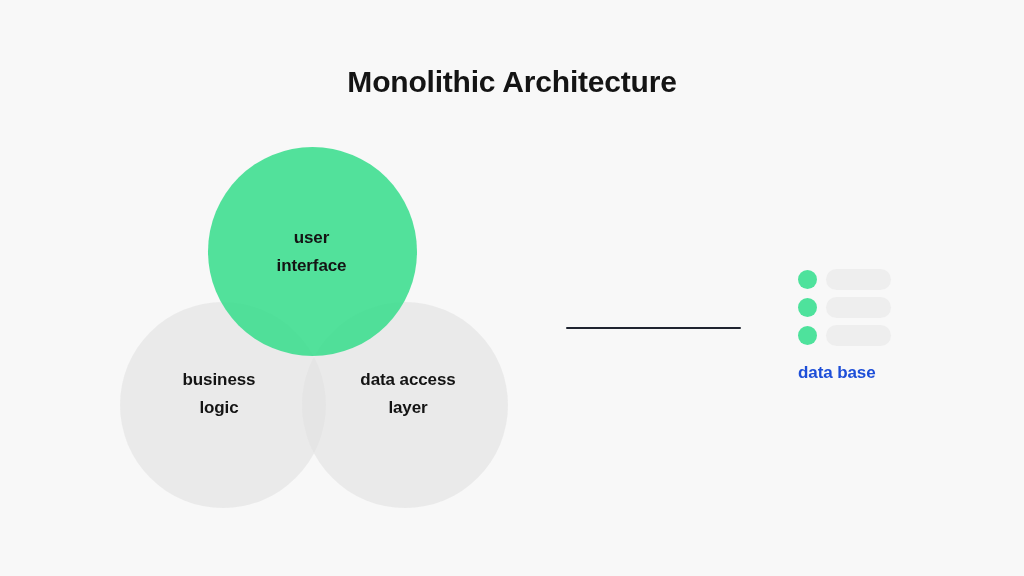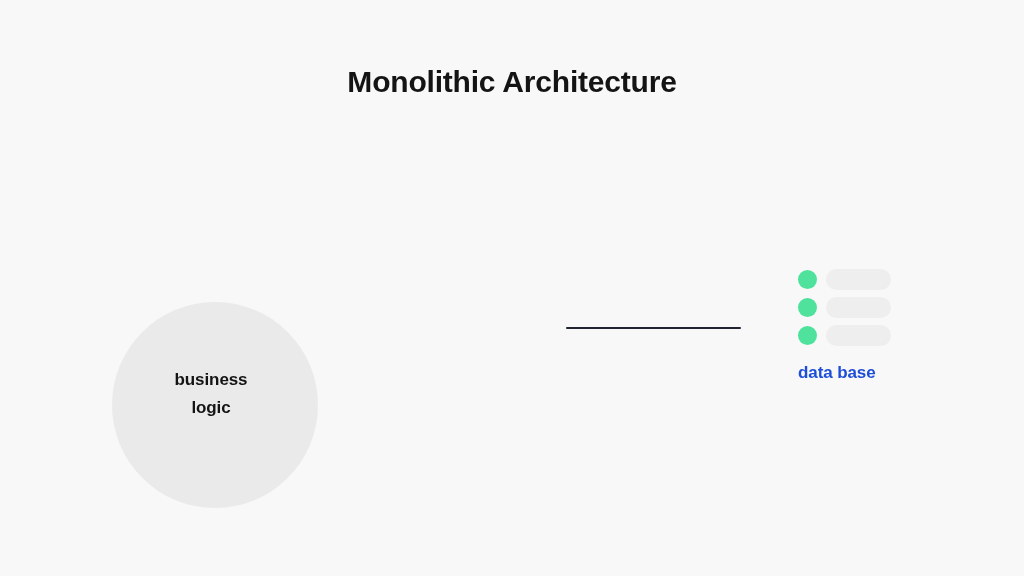--- a/index.html
+++ b/index.html
@@ -51,21 +51,21 @@
     text-align: center;
     font-size: 17px;
     font-weight: 600;
     color: #141414;
     line-height: 28px;
     white-space: pre-line;
     letter-spacing: -0.1px;
   }
 
   .circle-business {
-    left: 112px;
+    left: 120px;
     top: 302px;
     width: 206px;
     height: 206px;
     background: rgba(226, 226, 226, 0.62);
   }
   .circle-business .circle-label {
     transform: translate(-4px, -11px);
   }
 
   .circle-dataaccess {
@@ -145,21 +145,29 @@
 
 <div id="canvas">
 
   <div class="title">Monolithic Architecture</div>
 
   <div class="circle circle-business">
     <div class="circle-label">business
 logic</div>
   </div>
 
+  <div class="circle circle-dataaccess">
+    <div class="circle-label">data access
+layer</div>
+  </div>
 
+  <div class="circle circle-ui">
+    <div class="circle-label">user
+interface</div>
+  </div>
 
   <div class="connector"></div>
 
   <div class="db-group">
     <div class="db-row">
       <div class="db-dot"></div>
       <div class="db-bar"></div>
     </div>
     <div class="db-row">
       <div class="db-dot"></div>

